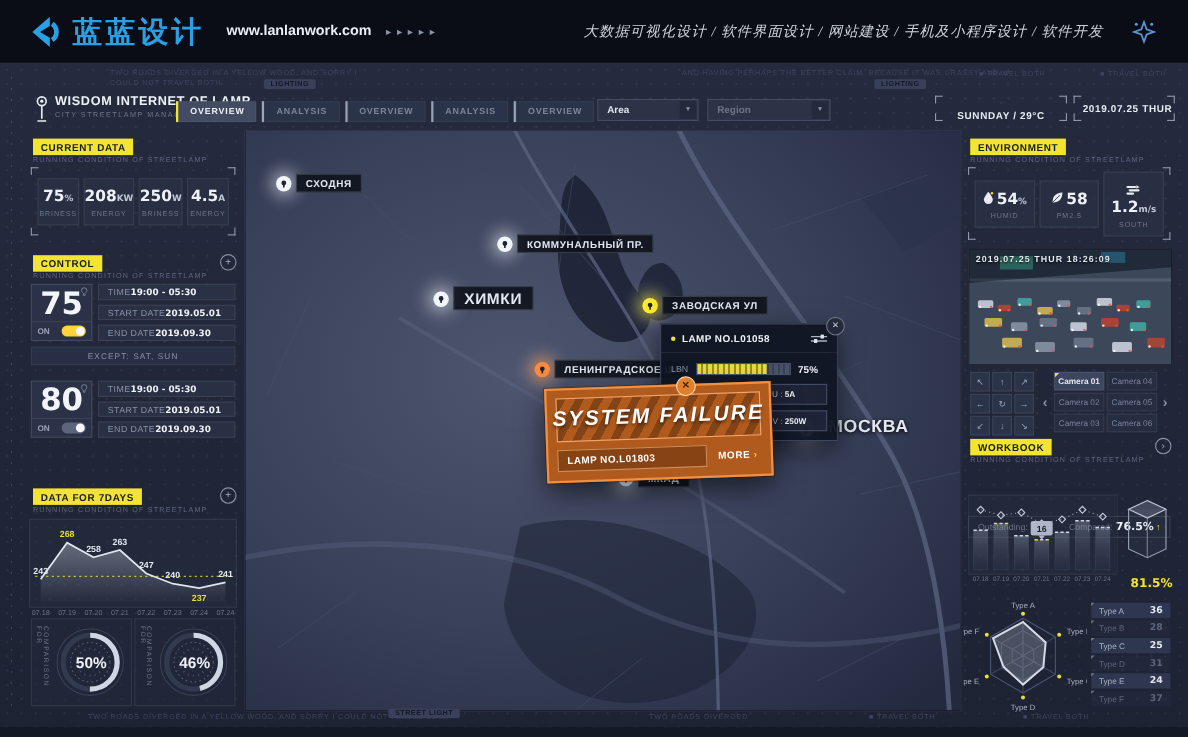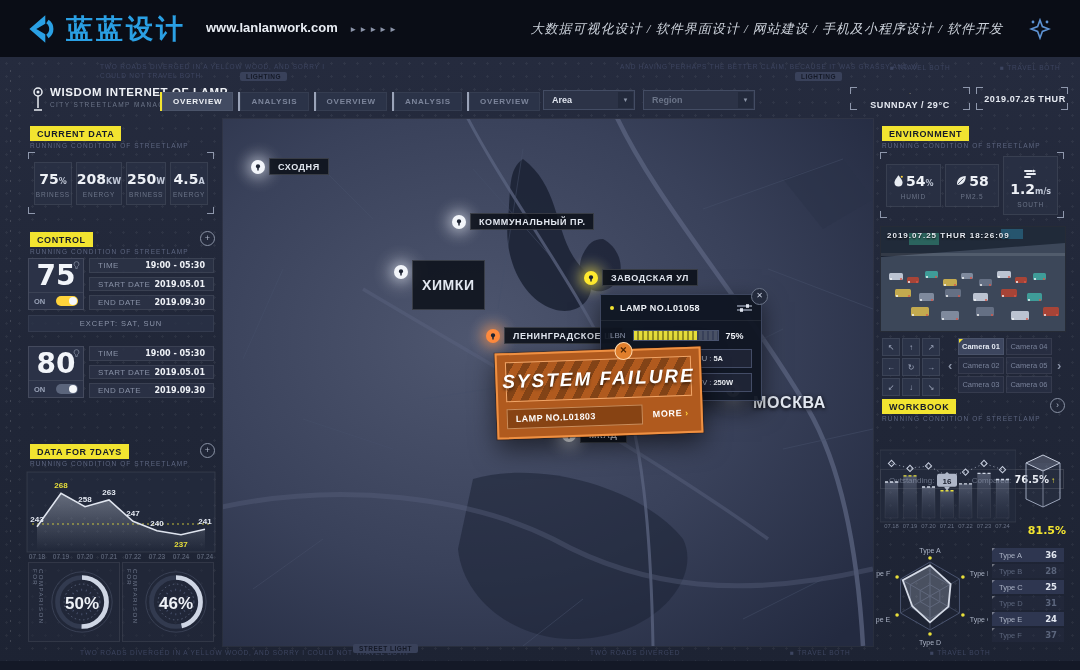--- a/index.html
+++ b/index.html
@@ -89,47 +89,47 @@
   .numblock .bulb{position:absolute;top:2px;right:3px;color:#8a93a6;font-size:7px;}
   .numblock .onrow{display:flex;align-items:center;justify-content:space-between;
             padding:3px 5px;border-top:1px solid rgba(255,255,255,.08);}
   .numblock .onrow .on{color:#9aa3b8;font-size:7.5px;font-weight:bold;}
   .toggle{width:22px;height:10px;border-radius:5px;position:relative;cursor:pointer;}
   .toggle.on{background:#ffd33a;}
   .toggle.off{background:#5b657c;}
   .toggle i{position:absolute;right:1px;top:1px;width:8px;height:8px;border-radius:50%;background:#f5f7fa;display:block;}
   .rows{flex:1;display:flex;flex-direction:column;gap:4px;}
   .krow{flex:1;background:rgba(43,50,71,.85);border:1px solid rgba(255,255,255,.08);
-        display:flex;align-items:center;justify-content:space-between;padding:0 8px;font-size:8px;}
+        display:flex;align-items:center;justify-content:flex-start;padding:0 8px;font-size:8px;}
   .krow .k{color:#8891a6;letter-spacing:.4px;}
   .krow .v{color:#eef1f6;font-weight:bold;}
   .except{background:rgba(43,50,71,.8);border:1px solid rgba(255,255,255,.06);color:#8a93a8;
         font-size:7.5px;text-align:center;padding:3px 0;letter-spacing:1px;margin-bottom:14px;}
 
   
   .gaugebox{position:absolute;width:90px;height:78px;background:rgba(36,42,60,.5);
         border:1px solid rgba(255,255,255,.08);}
   .gaugebox .gl{position:absolute;left:3px;top:6px;writing-mode:vertical-rl;color:#6b7488;
         font-size:6px;letter-spacing:1.5px;}
   .gaugebox svg{position:absolute;right:4px;top:6px;}
   .gaugebox .gp{position:absolute;right:22px;top:31px;width:32px;text-align:right;
-        color:#eef1f6;font-size:17px;font-weight:bold;}
+        color:#eef1f6;font-size:14px;font-weight:bold;}
 
   
   #map{left:222px;top:118px;width:650px;height:527px;box-shadow:inset 0 0 70px rgba(0,0,0,.55);
        border:1px solid rgba(255,255,255,.05);overflow:hidden;cursor:grab;}
   .pin{position:absolute;width:18px;height:18px;display:flex;align-items:center;justify-content:center;z-index:4;cursor:pointer;}
   .pin .disc{width:14px;height:14px;border-radius:50%;background:#f2f5fa;
        box-shadow:0 0 12px 4px rgba(240,245,255,.4);display:flex;align-items:center;justify-content:center;}
   .pin.yellow .disc{background:#ffe92f;box-shadow:0 0 12px 4px rgba(255,233,47,.5);}
   .pin.orange .disc{background:#ff8a3d;box-shadow:0 0 12px 4px rgba(255,138,61,.55);}
   .mlabel{position:absolute;background:rgba(13,17,26,.88);border:1px solid rgba(255,255,255,.16);
        color:#e2e7f0;font-size:9px;font-weight:bold;padding:2.5px 8px;letter-spacing:.6px;
        white-space:nowrap;z-index:4;}
-  .mlabel.big{font-size:14px;padding:16px 9px;}
+  .mlabel.big{font-size:14px;padding:2px 9px;}
   .mlabel.nobox{background:transparent;border:none;font-size:16px;text-shadow:0 1px 4px #000;}
 
   
   .lpopup{position:absolute;left:600px;top:294px;width:160px;background:rgba(15,21,34,.95);
        border:1px solid #3d465f;box-shadow:0 8px 22px rgba(0,0,0,.55);z-index:6;padding-bottom:8px;}
   .lpopup .phead{display:flex;align-items:center;padding:8px 9px 7px;border-bottom:1px solid rgba(255,255,255,.07);}
   .lpopup .dot{width:4px;height:4px;border-radius:50%;background:#f2e430;margin-right:6px;}
   .lpopup .pt{color:#eef1f6;font-size:9px;font-weight:bold;letter-spacing:.4px;flex:1;}
   .lpopup .lbnrow{display:flex;align-items:center;gap:7px;padding:9px 9px 8px;}
   .lpopup .lbnk{color:#8891a6;font-size:8px;}

